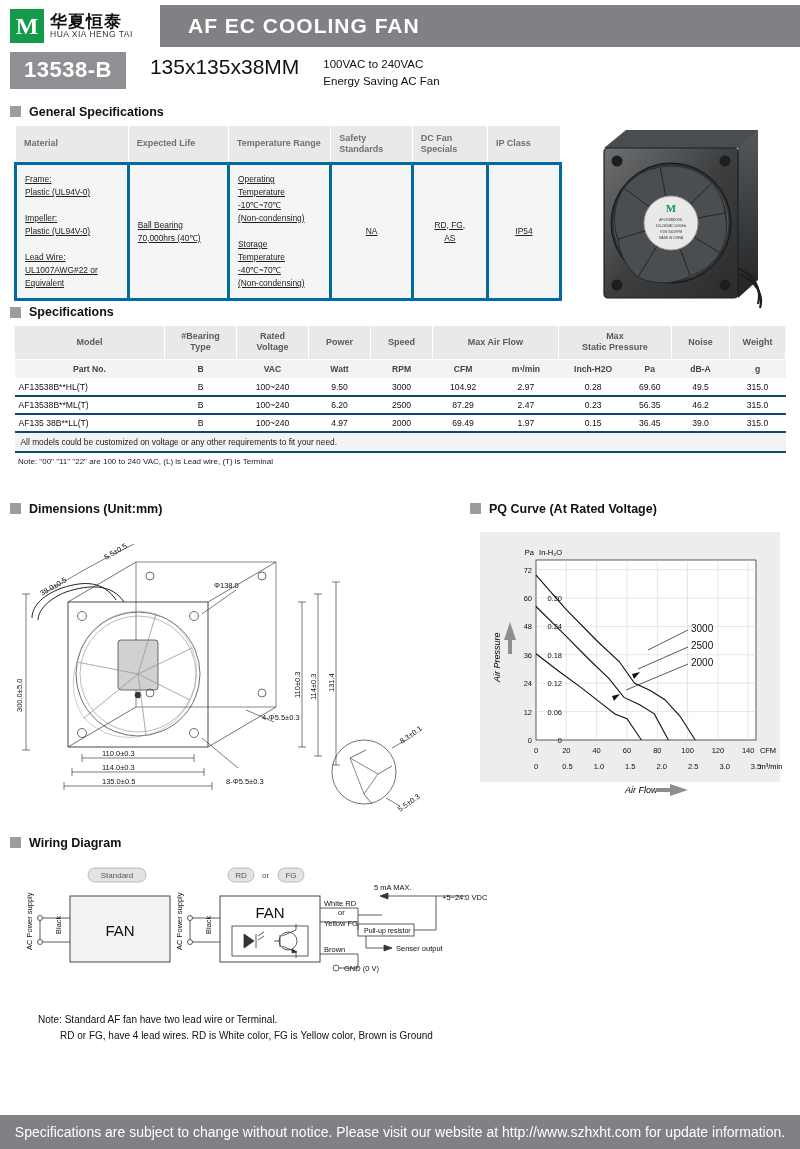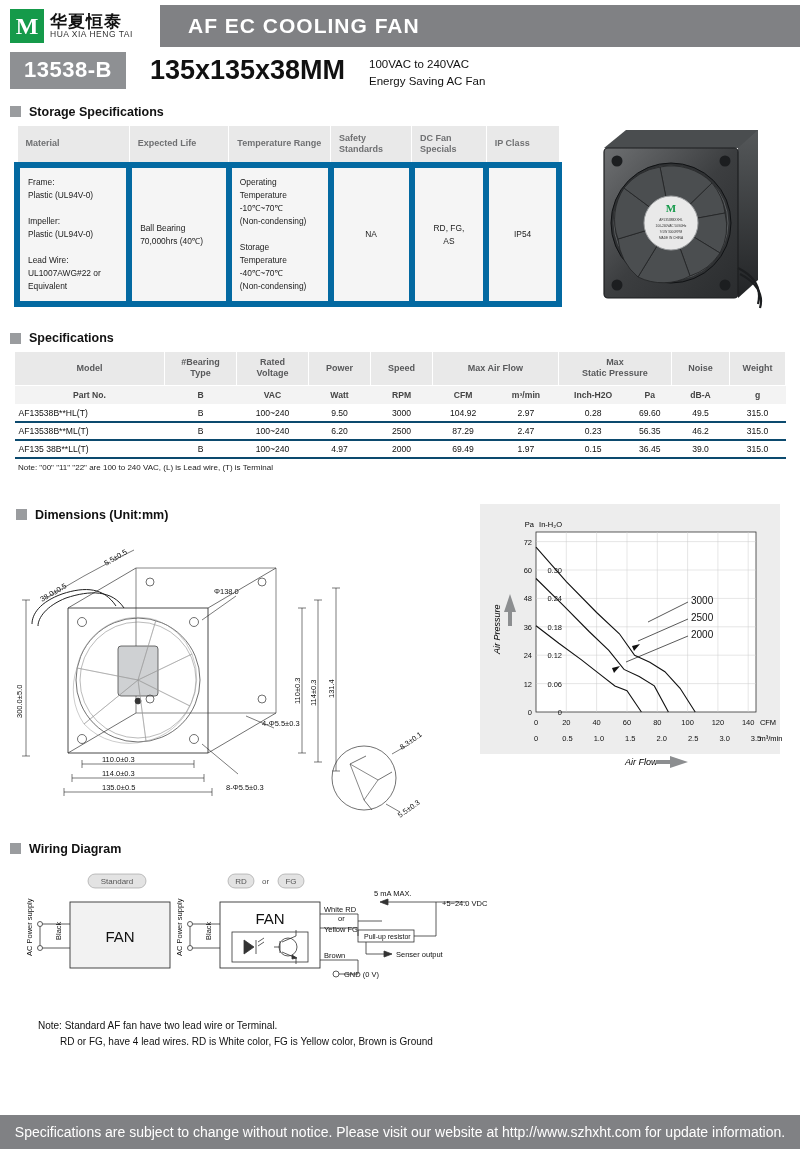--- a/index.html
+++ b/index.html
@@ -30,36 +30,36 @@
     flex:1; background:#808184; color:#fff; height:42px;
     display:flex; align-items:center; padding-left:28px;
     font-size:21px; font-weight:bold; letter-spacing:1px;
   }
   
   .modelbar { display:flex; align-items:flex-start; padding-left:10px; }
   .model-tag {
     background:#8e9093; color:#fff; font-size:22px; font-weight:bold;
     padding:5px 14px 6px 14px; letter-spacing:0.5px;
   }
-  .dims { font-size:27px; font-weight:bold; margin-left:24px; margin-top:3px; }
+  .dims { font-size:21px; font-weight:normal; margin-left:24px; margin-top:3px; }
   .volt { font-size:11.5px; margin-left:24px; line-height:1.5; margin-top:4px; }
   
   .sec-head { display:flex; align-items:center; gap:8px; margin:14px 0 6px 10px; }
   .sec-head .sq { width:11px; height:11px; background:#9a9c9f; display:block; }
   .sec-head .txt { font-size:12.5px; font-weight:bold; }
   
   .gs { width: 548px; margin-left:14px; border-collapse:collapse; font-size:8.4px; }
   .gs th {
     background:#e9e9e9; color:#6f7072; font-weight:bold; font-size:9px;
     text-align:left; padding:7px 8px; border:1px solid #fff; line-height:1.25;
     vertical-align:middle;
   }
   .gs td {
-    background:#f5f5f5; padding:8px 8px; border:6px solid #0369a1;
-    vertical-align:top; line-height:1.55; height:120px; color:#222;
+    background:#f5f5f5; padding:8px 8px; border:3px solid #0369a1;
+    vertical-align:top; line-height:1.55; height:120px; color:#222;text-decoration:underline;
   }
   .gs td.ctr { text-align:center; vertical-align:middle; }
   .gs td.mid { vertical-align:middle; }
   
   .fan-photo { position:absolute; right:18px; top:108px; width:200px; height:210px; }
   
   .spec { width:772px; margin-left:14px; border-collapse:collapse; font-size:8.6px; }
   .spec th {
     background:#e9e9e9; color:#58595b; font-weight:bold; font-size:9px;
     padding:5px 3px; text-align:center; border:1px solid #fff; line-height:1.25;
@@ -106,21 +106,21 @@
   <div class="model-tag">13538-B</div>
   <div class="dims">135x135x38MM</div>
   <div class="volt">
     <div>100VAC to 240VAC</div>
     <div>Energy Saving AC Fan</div>
   </div>
 </div>
 
 <div class="sec-head">
   <span class="sq"></span>
-  <span class="txt">Storage Specifications</span>
+  <span class="txt">General Specifications</span>
 </div>
 
 <table class="gs">
   <tbody>
       <tr>
     <th style="width:108px">Material</th>
     <th style="width:96px">Expected Life</th>
     <th style="width:98px">Temperature Range</th>
     <th style="width:78px">Safety Standards</th>
     <th style="width:72px">DC Fan Specials</th>
@@ -198,21 +198,21 @@
   <text x="89" y="113" font-size="3.2" text-anchor="middle" fill="#333" font-family="Liberation Sans, sans-serif">AF13538BXXHL</text>
   <text x="89" y="119" font-size="3.2" text-anchor="middle" fill="#333" font-family="Liberation Sans, sans-serif">100-240VAC 50/60Hz</text>
   <text x="89" y="125" font-size="3.2" text-anchor="middle" fill="#333" font-family="Liberation Sans, sans-serif">9.5W  3000RPM</text>
   <text x="89" y="131" font-size="3.2" text-anchor="middle" fill="#333" font-family="Liberation Sans, sans-serif">MADE IN CHINA</text>
 
   <path d="M156,160 C172,168 180,180 176,196" stroke="#1c1e20" stroke-width="2.2" fill="none"></path>
   <path d="M158,166 C174,174 182,186 178,200" stroke="#1c1e20" stroke-width="2.2" fill="none"></path>
 </svg>
 </div>
 
-<div class="sec-head" style="margin-top:24px">
+<div class="sec-head" style="margin-top:4px">
   <span class="sq"></span>
   <span class="txt">Specifications</span>
 </div>
 
 <table class="spec">
   <tbody>
       <tr>
     <th style="width:150px;white-space:pre-line">Model</th>
     <th style="width:72px;white-space:pre-line">#Bearing
 Type</th>
@@ -271,28 +271,31 @@
     <td>100~240</td>
     <td>4.97</td>
     <td>2000</td>
     <td>69.49</td>
     <td>1.97</td>
     <td>0.15</td>
     <td>36.45</td>
     <td>39.0</td>
     <td>315.0</td>
   </tr>
+  <tr class="note-row">
+    <td colspan="11">All models could be customized on voltage or any other requirements to fit your need.</td>
+  </tr>
 </tbody>
   </table>
 <div class="note2">Note: "00" "11"  "22" are 100 to 240 VAC, (L) is Lead wire, (T) is Terminal</div>
 
 <div class="two-col">
 
   <div class="col-left">
-    <div class="sec-head" style="margin-left:16px">
+    <div class="sec-head" style="margin-left:10px">
       <span class="sq"></span>
       <span class="txt">Dimensions (Unit:mm)</span>
     </div>
 
     <div class="dimbox">
       <svg width="470" height="300" viewBox="0 0 470 300" font-family="Liberation Sans, sans-serif" font-size="7.5" fill="#111">
         <g stroke="#333" fill="none" stroke-width="0.7">
 
           <polygon points="130,40 270,40 270,185 130,185" stroke="#555"></polygon>
 
@@ -391,20 +394,24 @@
         <text x="96" y="262">135.0±0.5</text>
         <text x="220" y="262">8-Φ5.5±0.3</text>
         <text x="256" y="198">4-Φ5.5±0.3</text>
         <text transform="translate(396,222) rotate(-35)">8.3±0.1</text>
         <text transform="translate(394,290) rotate(-35)">5.5±0.3</text>
       </svg>
     </div>
   </div>
 
   <div class="col-right">
+    <div class="sec-head" style="margin-left:0">
+      <span class="sq"></span>
+      <span class="txt">PQ Curve (At Rated Voltage)</span>
+    </div>
 
     <div class="pqbox">
       <svg width="320" height="290" viewBox="0 0 320 290" font-family="Liberation Sans, sans-serif" font-size="7.5">
 
         <rect x="10" y="10" width="300" height="250" fill="#ededed"></rect>
 
         <rect x="66" y="38" width="220" height="180" fill="#ffffff" stroke="#333" stroke-width="0.8"></rect>
 
         <g stroke="#cccccc" stroke-width="0.5">
           <line x1="96.3" y1="38" x2="96.3" y2="218"></line>

